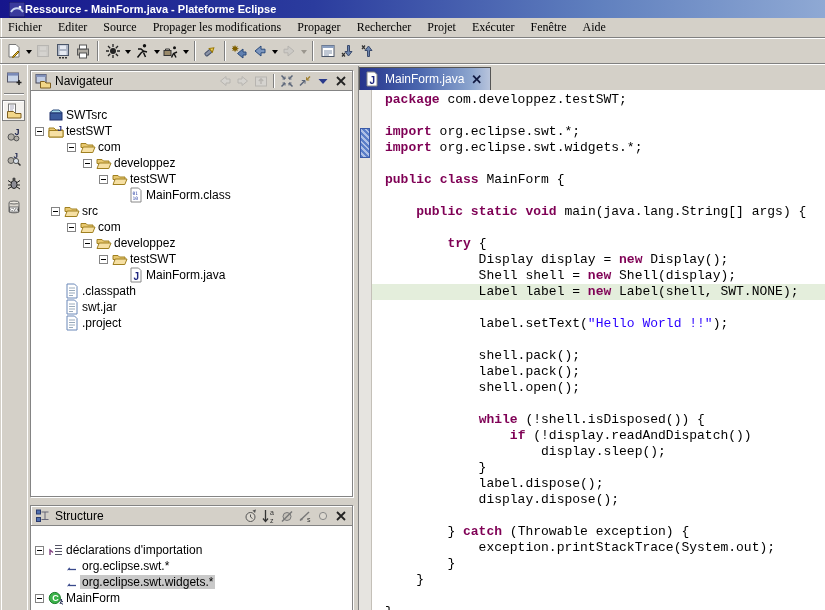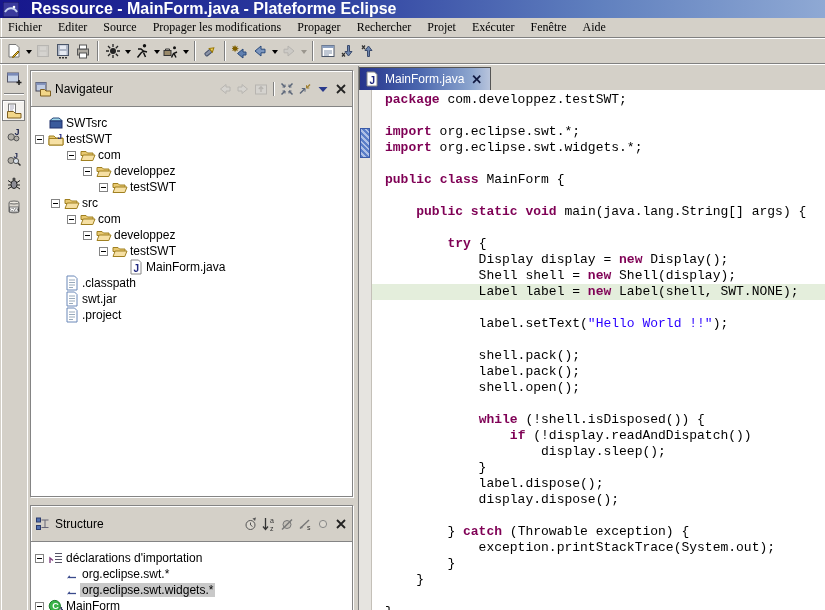--- a/index.html
+++ b/index.html
@@ -2,23 +2,23 @@
 <html style="--kw: #7F0055; --str: #2A00FF; --hl: #E4EEDC;"><head>
 <meta charset="utf-8">
 <style>
   * { margin:0; padding:0; box-sizing:border-box; }
   html,body { background:#808080; }
   body { font-family:"Liberation Sans", sans-serif; }
   .window { position:relative; width:825px; height:610px; background:#D4D0C8; overflow:hidden;
             box-shadow: inset 1px 0 0 #D4D0C8, inset 2px 0 0 #fff; }
 
   
-  .titlebar { height:18px; display:flex; align-items:center; gap:12px; padding-left:3px;
+  .titlebar { height:18px; display:flex; align-items:center; gap:0; padding-left:9px;
               background:linear-gradient(90deg,#16168C 0%,#2B3C9E 38%,#5F7FBE 72%,#8FA9D4 100%);
-              color:#fff; font-size:16px; font-weight:bold; }
+              color:#fff; font-size:11px; font-weight:bold; }
   .wicon { width:16px; height:15px; flex:none; }
   .wicon svg { display:block; }
 
   
   .menubar { height:20px; display:flex; align-items:center; font-size:12px; color:#000;
              border-bottom:1px solid #808080; box-shadow:0 1px 0 #fff; }
   .menu-item { padding:2px 8px; cursor:default;font-family:Liberation Serif, serif; }
 
   
   .toolbar { height:26px; display:flex; align-items:center; padding-left:4px;
@@ -38,31 +38,31 @@
            align-items:center; padding-top:3px; gap:3px; border-right:1px solid #fff; }
   .pbtn { width:23px; height:21px; display:flex; align-items:center; justify-content:center; }
   .pbtn.selected { background:#F4F2EE; border:1px solid #808080; box-shadow:inset 1px 1px 0 #fff; }
   .psep { width:20px; height:2px; border-top:1px solid #808080; border-bottom:1px solid #fff; margin:2px 0; }
 
   
   .view { position:absolute; display:flex; flex-direction:column; background:#D4D0C8;
           border:1px solid #848484; box-shadow:1px 1px 0 #fff; }
   .view.navigator { left:30px; top:6px; width:323px; height:427px; }
   .view.structure { left:30px; top:441px; width:323px; height:240px; }
-  .view-title { height:36px; flex:none; display:flex; align-items:center; gap:4px; padding:0 2px 0 4px;
+  .view-title { height:20px; flex:none; display:flex; align-items:center; gap:4px; padding:0 2px 0 4px;
                 border-bottom:1px solid #848484; box-shadow:inset 0 1px 0 #fff, inset 1px 0 0 #fff;
                 font-size:12px; }
   .vlabel { white-space:nowrap; }
   .vspacer { flex:1; }
   .vtools { display:flex; align-items:center; }
   .vbtn { width:18px; height:18px; display:flex; align-items:center; justify-content:center; }
   .vsep { width:2px; height:14px; border-left:1px solid #808080; border-right:1px solid #fff; margin:0 3px; }
   .vicon { width:16px; height:16px; flex:none; }
   .vicon svg { display:block; }
-  .view-body { flex:1; background:#fff; overflow:hidden; padding-top:8px; }
+  .view-body { flex:1; background:#fff; overflow:hidden; padding-top:16px; }
 
   
   .trow { height:16px; display:flex; align-items:center; white-space:nowrap; font-size:12px; }
   .tspace { flex:none; height:1px; }
   .texp { width:9px; height:9px; flex:none; border:1px solid #848484; background:#fff; position:relative; margin:0 4px 0 0; }
   .texp::before { content:""; position:absolute; left:1px; right:1px; top:3px; height:1px; background:#000; }
   .tslot { width:13px; flex:none; }
   .tlabel { padding:0 2px; }
   .tlabel.sel { background:#C9C9C9; }
 
@@ -427,20 +427,32 @@
             <span class="texp"></span>
             <span class="vicon">
               <svg width="16" height="16" viewBox="0 0 16 16">
                 <path d="M1 4.5h5l1.5 1.5H13v2.5H1z" fill="#E8C870" stroke="#A08020"></path>
                 <path d="M1 13.5l2.2-5.5H15l-2.2 5.5z" fill="#F6E0A4" stroke="#A08020"></path>
               </svg>
             </span>
             <span class="tlabel">testSWT</span>
           </div>
           <div class="trow">
+            <span class="tspace" style="width: 84px;"></span>
+            <span class="tslot"></span>
+            <span class="vicon">
+              <svg width="16" height="16" viewBox="0 0 16 16">
+                <path d="M3 1h7.5L13 3.5V15H3z" fill="#fff" stroke="#888"></path>
+                <text x="4.5" y="8" font-size="4.6" fill="#2038A0" font-family="monospace">01</text>
+                <text x="4.5" y="13" font-size="4.6" fill="#2038A0" font-family="monospace">10</text>
+              </svg>
+            </span>
+            <span class="tlabel">MainForm.class</span>
+          </div>
+          <div class="trow">
             <span class="tspace" style="width: 20px;"></span>
             <span class="texp"></span>
             <span class="vicon">
               <svg width="16" height="16" viewBox="0 0 16 16">
                 <path d="M1 4.5h5l1.5 1.5H13v2.5H1z" fill="#E8C870" stroke="#A08020"></path>
                 <path d="M1 13.5l2.2-5.5H15l-2.2 5.5z" fill="#F6E0A4" stroke="#A08020"></path>
               </svg>
             </span>
             <span class="tlabel">src</span>
           </div>

